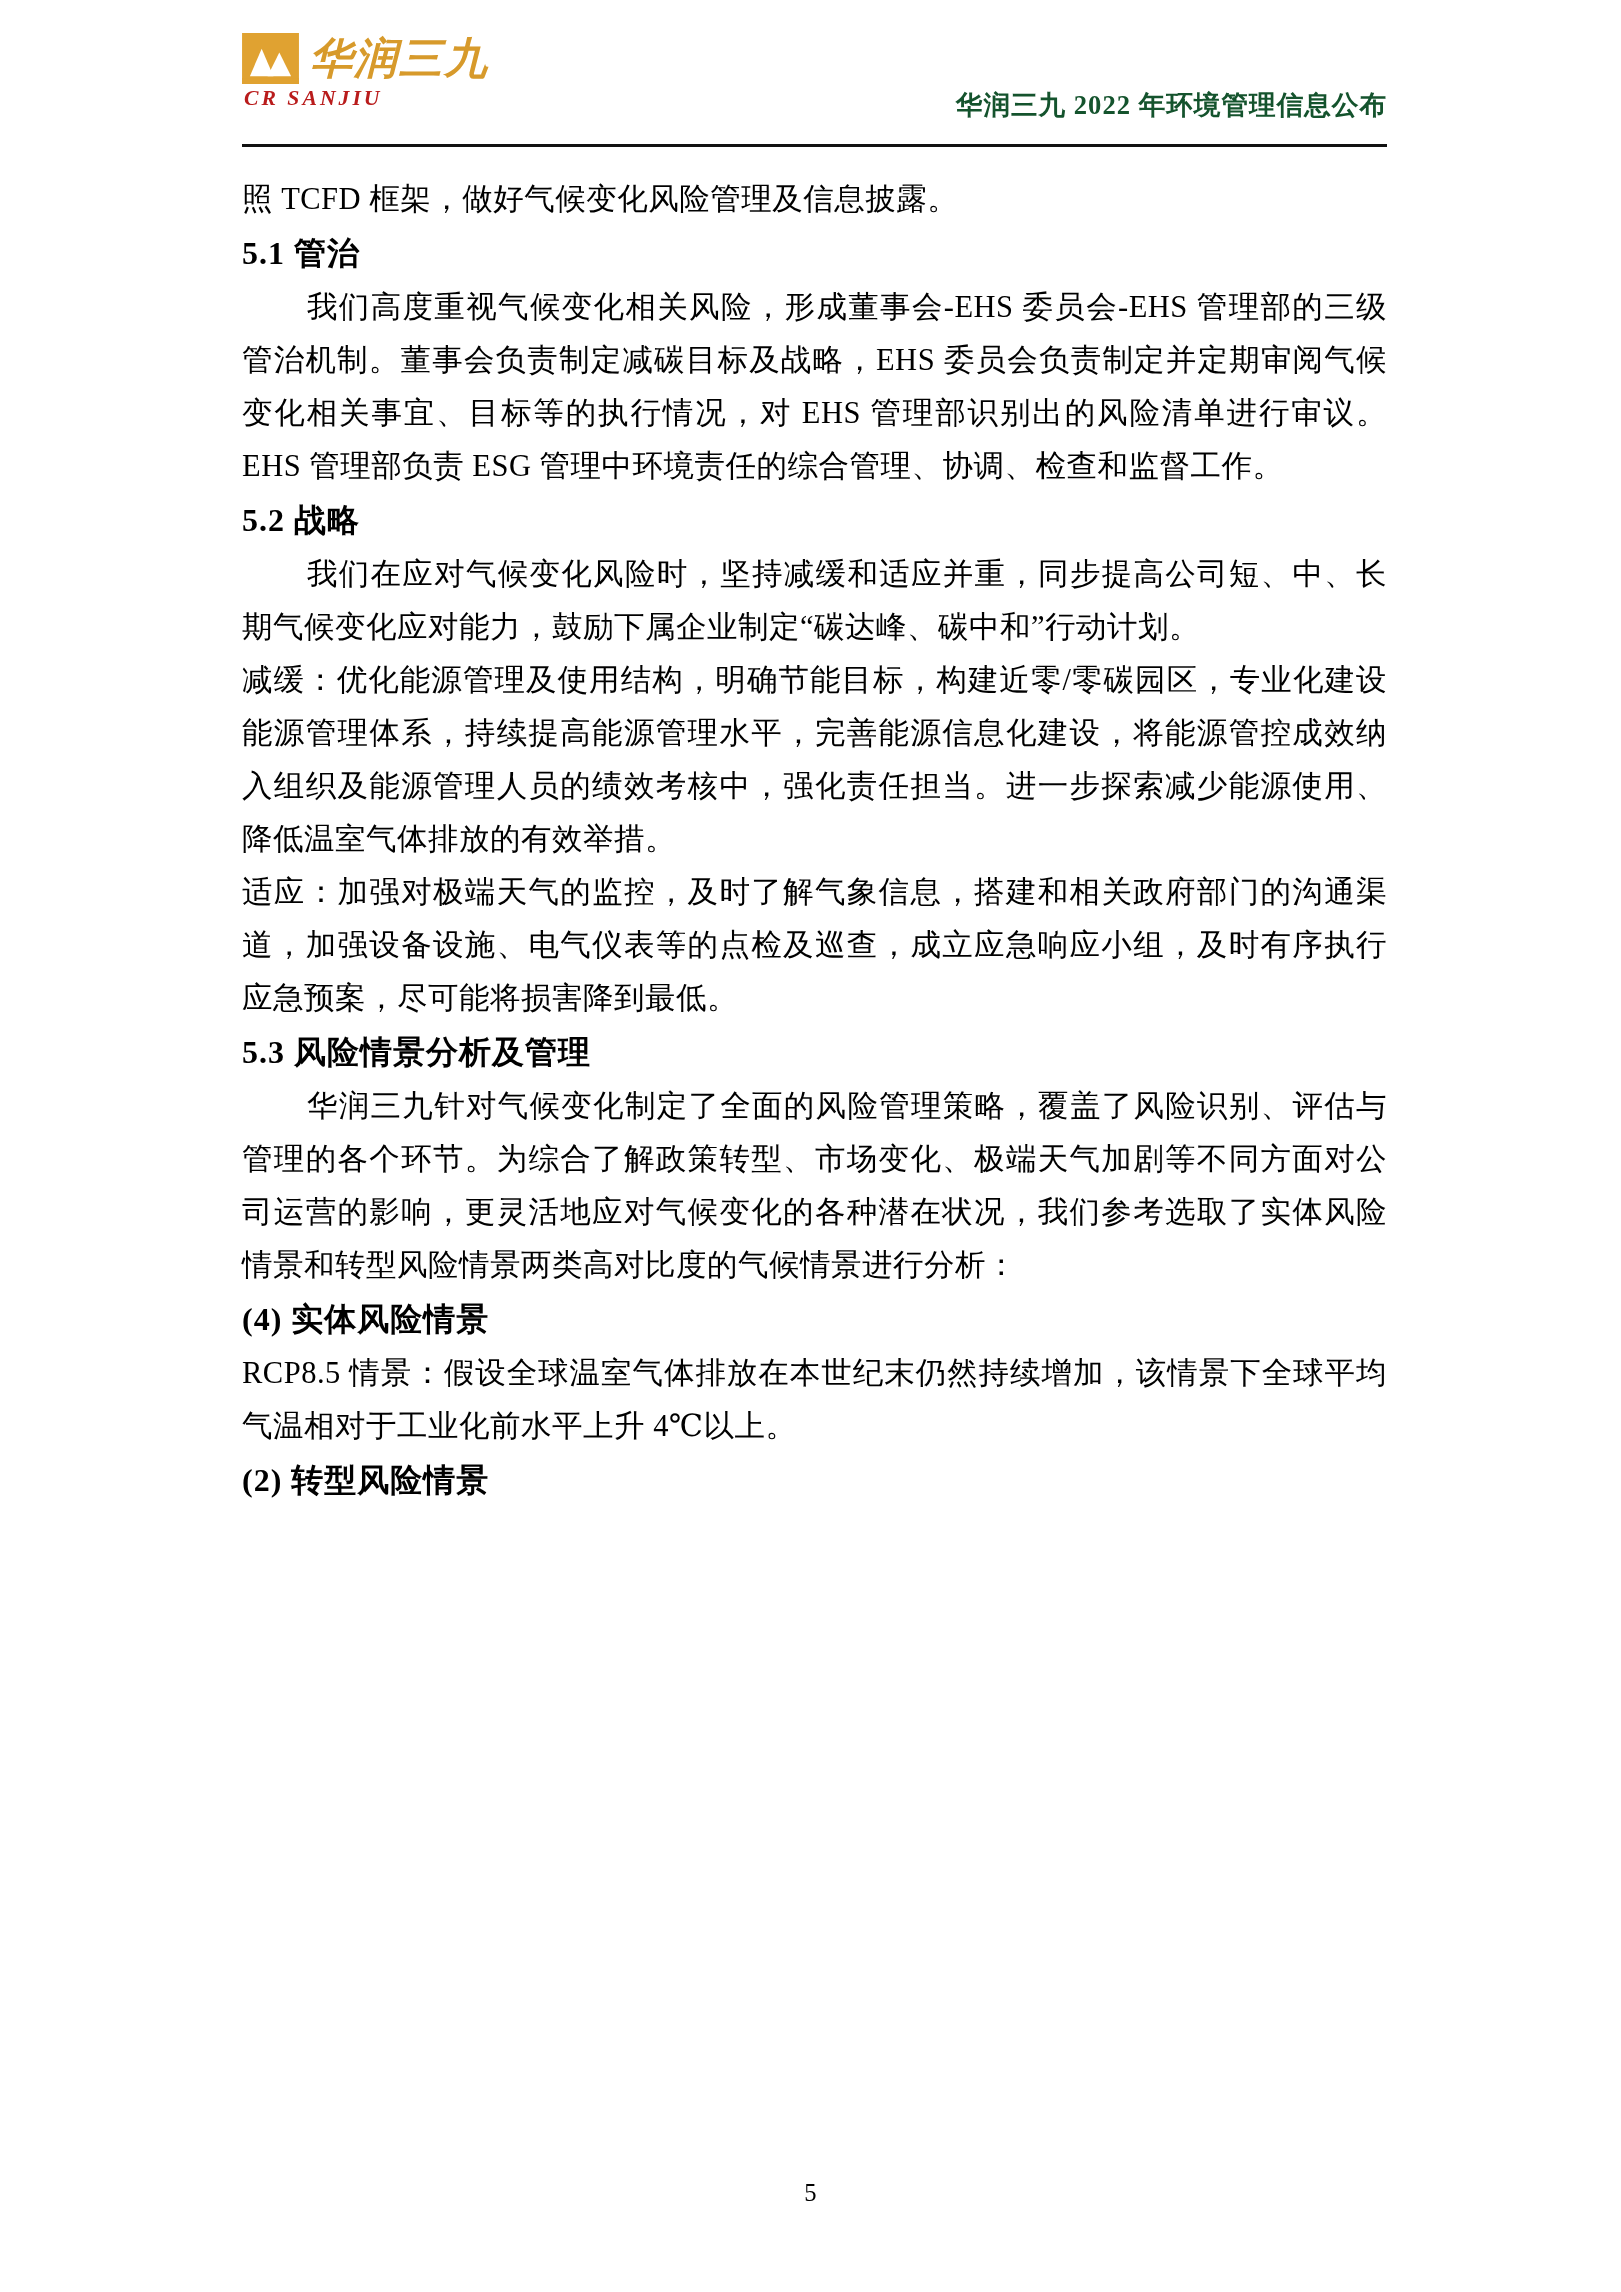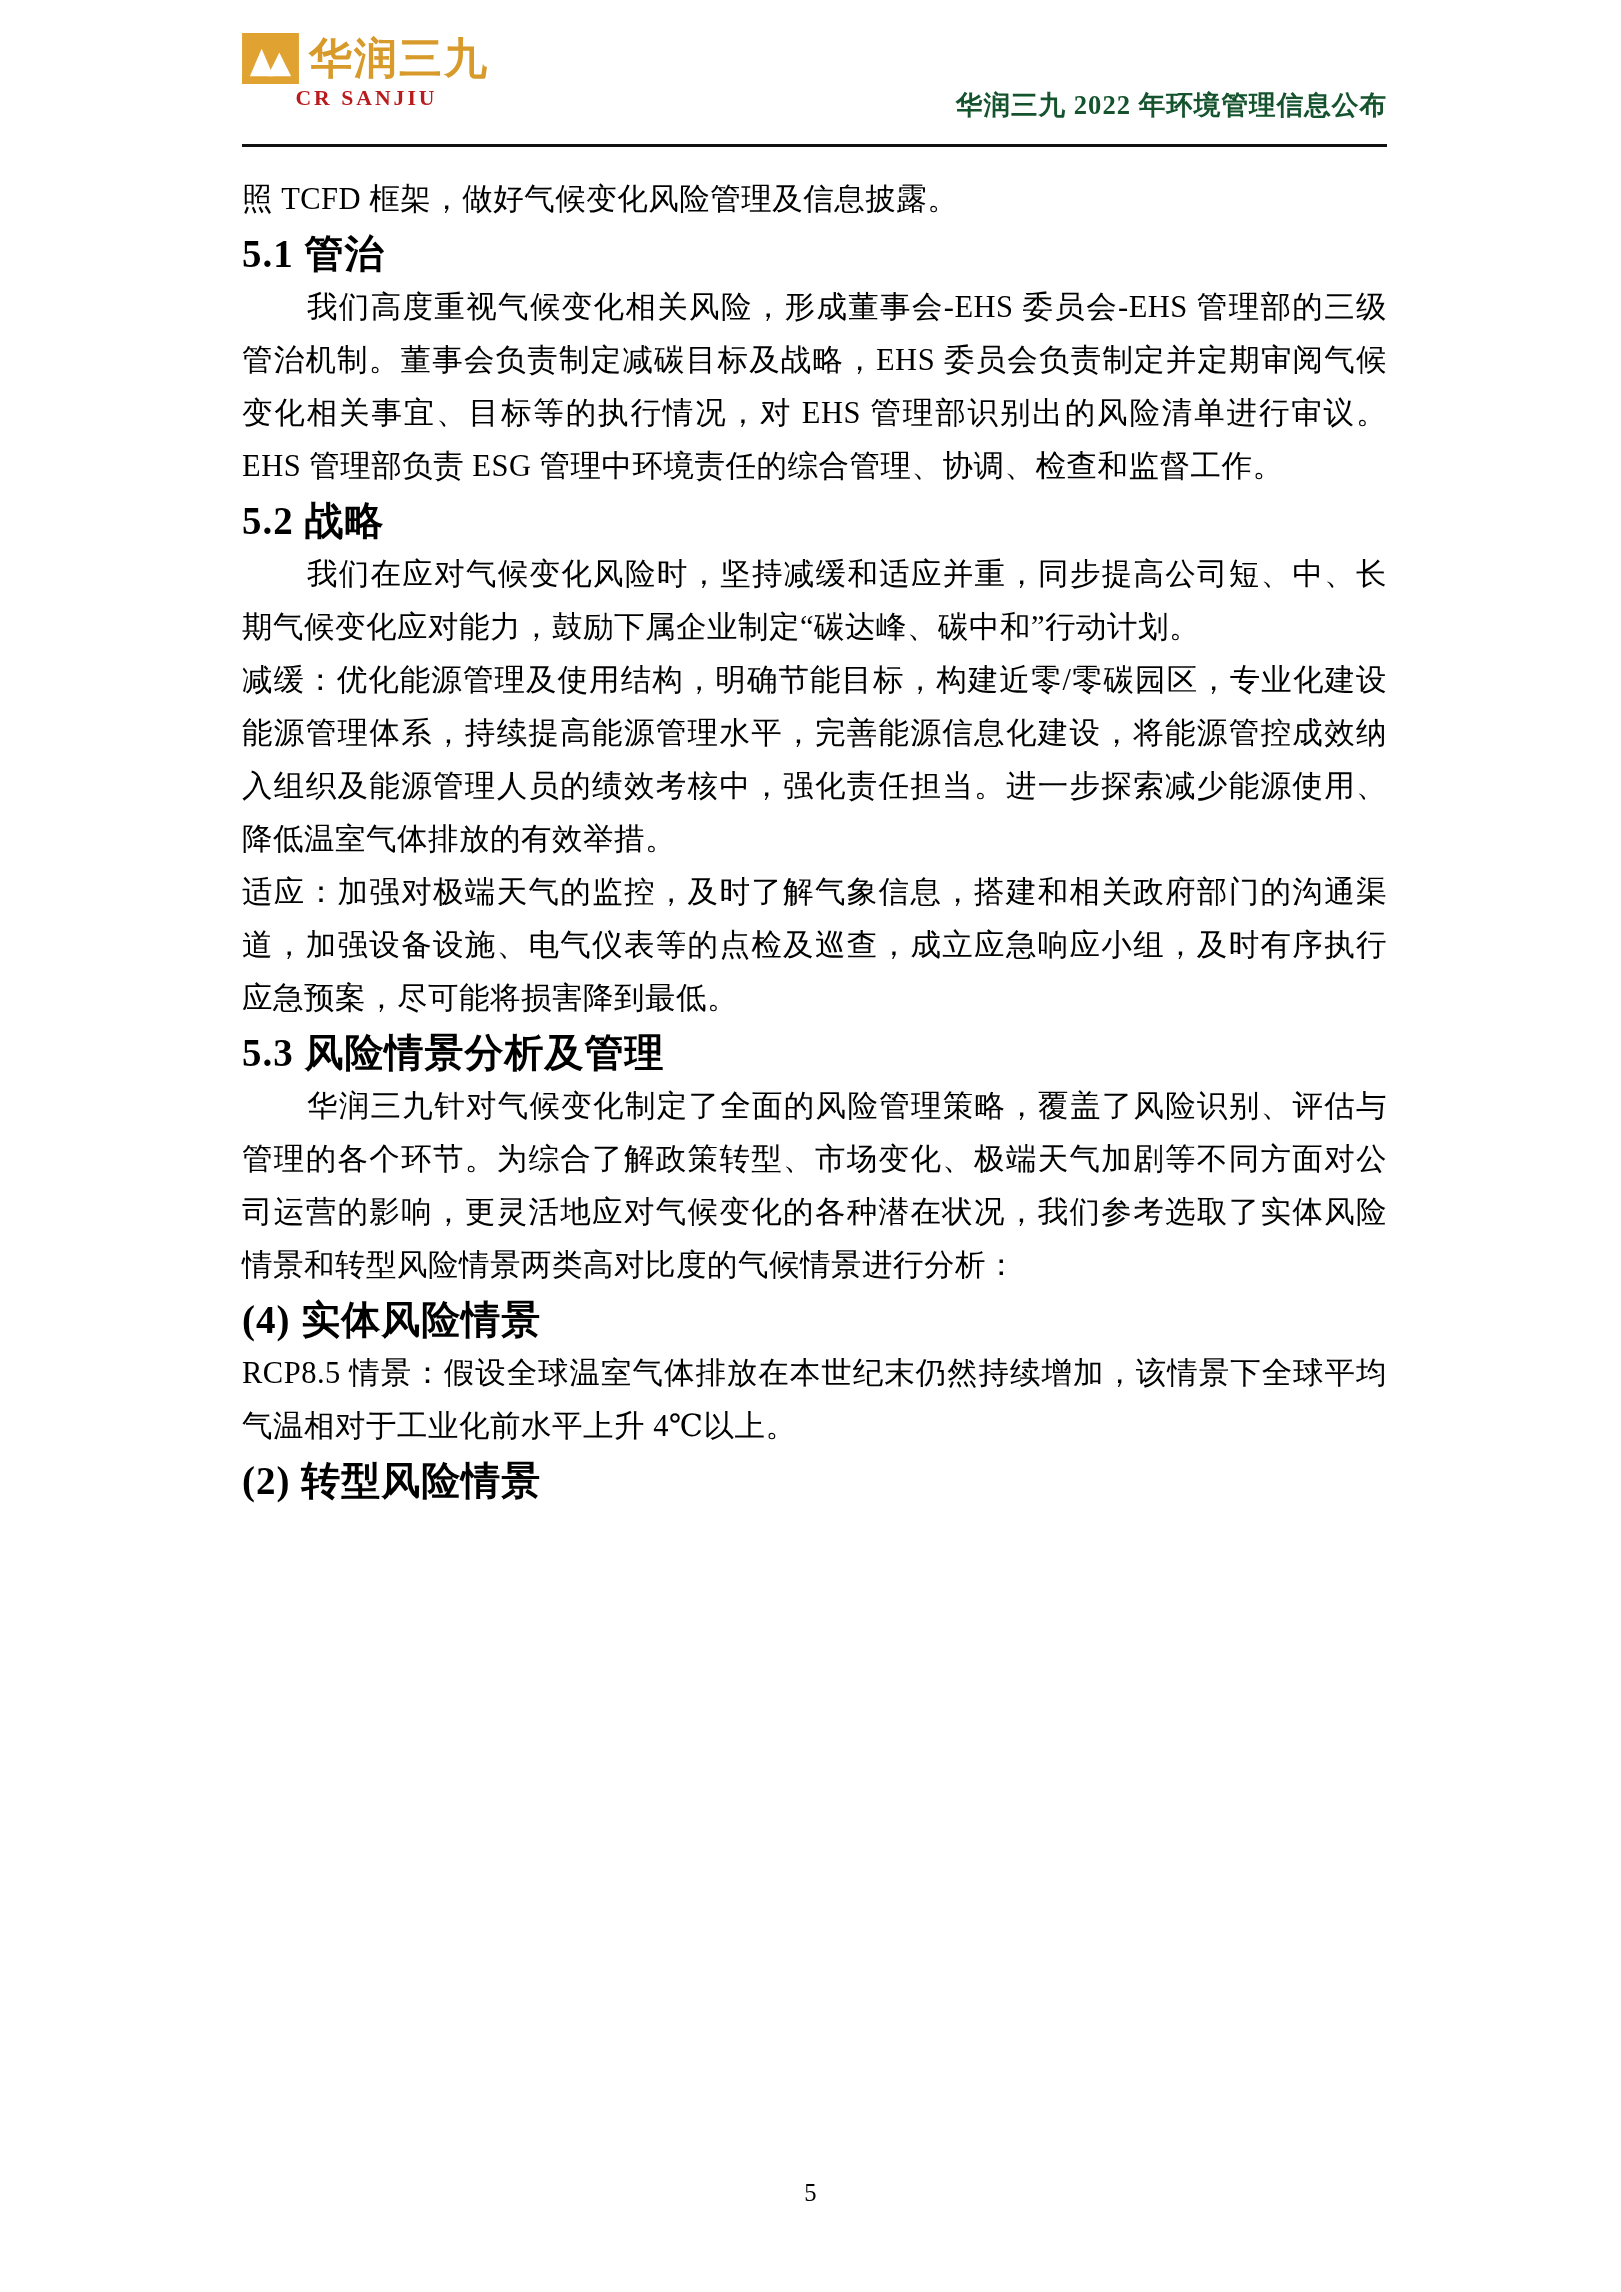--- a/index.html
+++ b/index.html
@@ -30,21 +30,22 @@
     left: 242px;
     right: 234px;
     height: 108px;
   }
   .logo-block {
     position: absolute;
     left: 0;
     top: 0;
     display: flex;
     flex-direction: column;
-    align-items: center;
+    align-items: flex-start;
+    font-style: italic;
   }
   .logo-row {
     display: flex;
     align-items: center;
     gap: 9.9px;
   }
   .logo-mark {
     width: 57px;
     height: 51px;
     position: relative;
@@ -98,21 +99,21 @@
     font-size: 30.5px;
     line-height: 53px;
     text-align: justify;
     text-justify: inter-ideograph;
     letter-spacing: 0.5px;
     font-family: "Liberation Serif", "DejaVu Serif", serif;
   }
   .indent { text-indent: 65px; }
   .heading {
     margin: 0;
-    font-size: 39px;
+    font-size: 32px;
     line-height: 55px;
     font-weight: 700;
     letter-spacing: 1px;
   }
   .lead {
     font-weight: 400;
   }
 
   
   .footer {

